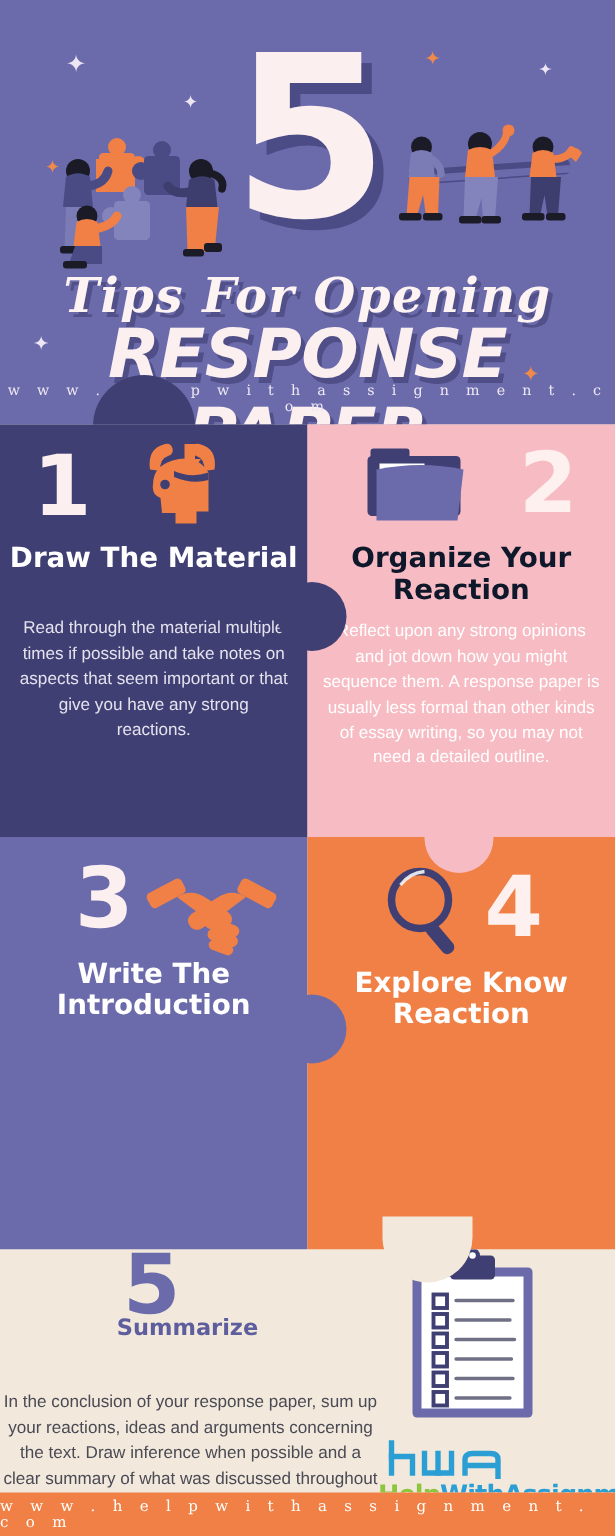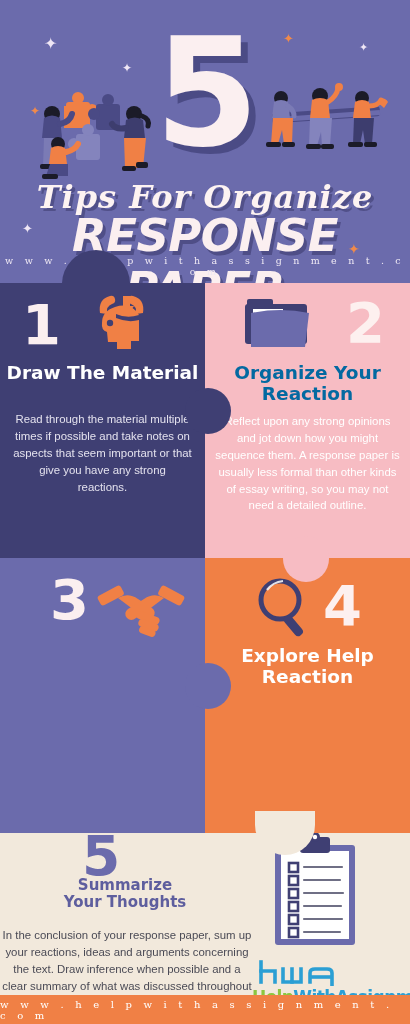--- a/index.html
+++ b/index.html
@@ -77,21 +77,21 @@
   }
 
   
   .s1 .num { position:absolute; left:22px; top:14px; font-size:56px; color:#fbeff0; }
   .s1 .sec-title { position:absolute; left:0; right:0; top:80px; color:#ffffff; }
   .s1 .sec-body { position:absolute; left:13px; right:13px; top:128px; color:#e4e2ee; }
   .icon-head { position:absolute; left:88px; top:10px; width:66px; height:62px; }
 
   
   .s2 .num { position:absolute; right:25px; top:12px; font-size:56px; color:#fdf0ef; }
-  .s2 .sec-title { position:absolute; left:0; right:0; top:80px; color:#0369a1; }
+  .s2 .sec-title { position:absolute; left:0; right:0; top:80px; color:#0f172a; }
   .s2 .sec-body { position:absolute; left:10px; right:10px; top:130px; color:#ffffff; }
   .icon-folder { position:absolute; left:38px; top:12px; width:76px; height:58px; }
 
   
   .s3 .num { position:absolute; left:50px; top:14px; font-size:56px; color:#fbeff0; }
   .s3 .sec-title { position:absolute; left:0; right:0; top:82px; color:#ffffff; }
   .s3 .sec-body { position:absolute; left:12px; right:12px; top:130px; color:#e6e4f0; }
   .icon-shake { position:absolute; left:96px; top:20px; width:90px; height:62px; }
 
   
@@ -210,21 +210,21 @@
 
       <circle cx="100" cy="16" r="7" fill="#1b1b28"></circle>
       <path d="M93 20 q7 -4 14 0 l2 16 h-18 z" fill="#f08045"></path>
       <path d="M92 36 h20 l-2 26 h-7 l-2 -14 -3 14 h-7 z" fill="#3d3d6e"></path>
       <path d="M107 24 q9 0 12 -6" stroke="#f08045" stroke-width="5" fill="none" stroke-linecap="round"></path>
       <path d="M118 16 q6 0 8 4 l-4 6 q-4 -4 -6 -4 z" fill="#f08045"></path>
       <rect x="86" y="60" width="15" height="5" rx="2" fill="#1b1b28"></rect>
       <rect x="102" y="60" width="13" height="5" rx="2" fill="#1b1b28"></rect>
     </svg>
 
-    <div class="tips-script">Tips For Organize</div>
+    <div class="tips-script">Tips For Opening</div>
     <div class="response-paper">RESPONSE PAPER</div>
     <div class="header-url">w w w . h e l p w i t h a s s i g n m e n t . c o m</div>
 
     <div class="hdr-bump"></div>
   </div>
 
   <div class="sec s1">
     <div class="num">1</div>
 
     <svg class="icon-head" viewBox="0 0 66 62">
@@ -261,45 +261,45 @@
     <svg class="icon-shake" viewBox="0 0 90 62">
       <rect x="2" y="12" width="26" height="11" rx="3" fill="#f08045" transform="rotate(-28 15 18)"></rect>
       <rect x="62" y="12" width="26" height="11" rx="3" fill="#f08045" transform="rotate(28 75 18)"></rect>
       <path d="M22 20 q10 -6 20 1 l14 9 q5 4 1 9 q-4 4 -9 0 l-10 -7 z" fill="#f08045"></path>
       <path d="M68 20 q-10 -6 -20 1 l-16 10 q-5 4 -1 9 q4 4 9 0 l12 -8 z" fill="#f08045"></path>
       <rect x="40" y="36" width="24" height="8" rx="4" fill="#f08045" transform="rotate(20 52 40)"></rect>
       <rect x="42" y="43" width="21" height="8" rx="4" fill="#f08045" transform="rotate(20 52 47)"></rect>
       <rect x="43" y="50" width="17" height="7" rx="3.5" fill="#f08045" transform="rotate(20 51 53)"></rect>
     </svg>
 
+    <div class="sec-title">Write The Introduction</div>
   </div>
 
   <div class="sec s4">
     <div class="num">4</div>
 
     <svg class="icon-magnifier" viewBox="0 0 66 62">
       <circle cx="27" cy="24" r="19" fill="none" stroke="#3f3f73" stroke-width="5"></circle>
       <path d="M14 14 q6 -8 16 -9" stroke="#ffffff" stroke-width="2.2" fill="none" opacity="0.85"></path>
       <rect x="36" y="38" width="9" height="24" rx="4" fill="#3f3f73" transform="rotate(-40 40 50)"></rect>
     </svg>
 
-    <div class="sec-title">Explore Help Reaction</div>
+    <div class="sec-title">Explore Know Reaction</div>
   </div>
 
   <div class="tab tab-s1-right"></div>
   <div class="tab tab-s3-right"></div>
   <div class="tab tab-s2-down"></div>
   <div class="tab tab-s4-down"></div>
 
   <div class="s5">
     <div class="num">5</div>
 
     <div class="sec-title">
       <span>Summarize</span><br>
-      <span>Your Thoughts</span>
     </div>
 
     <div class="sec-body">In the conclusion of your response paper, sum up your reactions, ideas and arguments concerning the text. Draw inference when possible and a clear summary of what was discussed throughout your paper.</div>
 
     <svg class="icon-clipboard" viewBox="0 0 90 120">
       <rect x="5" y="16" width="80" height="100" rx="3" fill="#6b6bac"></rect>
       <rect x="11" y="22" width="68" height="88" fill="#ffffff"></rect>
       <rect x="30" y="8" width="30" height="16" rx="3" fill="#3f3f73"></rect>
       <circle cx="45" cy="8" r="5" fill="#3f3f73"></circle>
       <circle cx="45" cy="8" r="2.2" fill="#ffffff"></circle>

